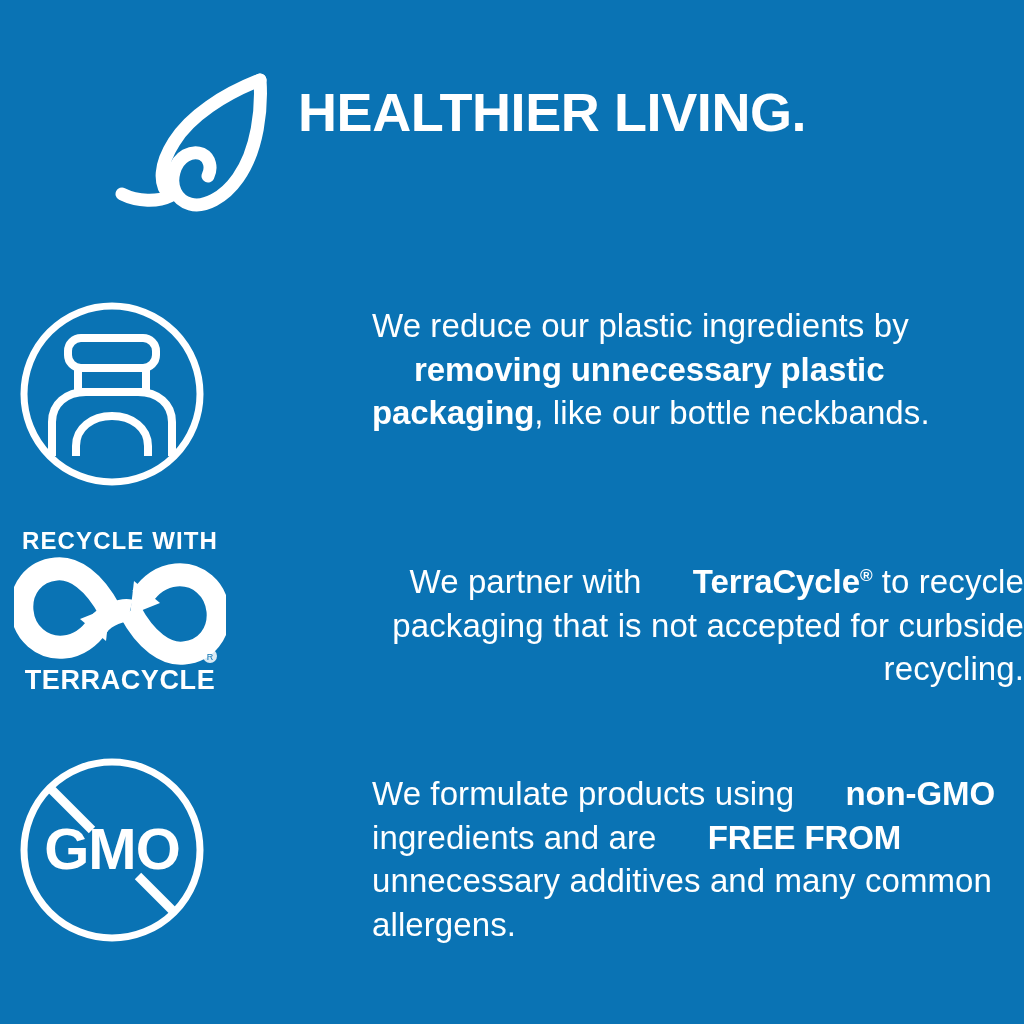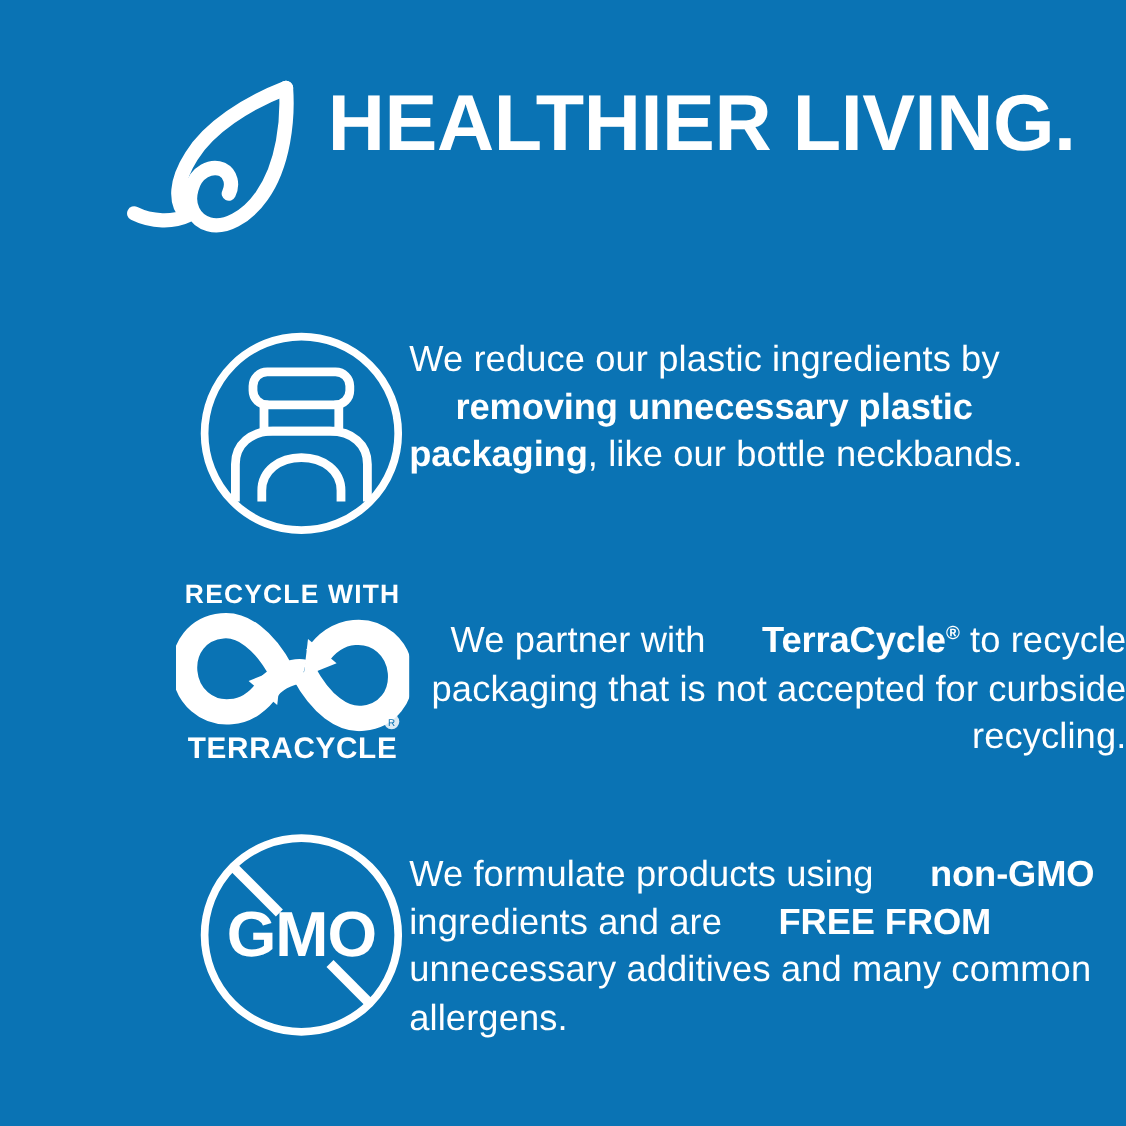--- a/index.html
+++ b/index.html
@@ -31,21 +31,21 @@
   #title-line-1 {
     font-size:57px;
     font-weight:300;
     letter-spacing:0.4px;
     line-height:66px;
     white-space:nowrap;
     color:#ffffff;
     font-stretch:condensed;
   }
   #title-line-2 {
-    font-size:72px;
+    font-size:54px;
     font-weight:900;
     letter-spacing:-0.4px;
     line-height:72px;
     white-space:nowrap;
     color:#ffffff;
     margin-top:2px;
   }
 
   
   .row {
@@ -56,21 +56,21 @@
     align-items:flex-start;
   }
   #row-0 { top:296px; height:200px; }
   #row-1 { top:528px; height:195px; }
   #row-2 { top:752px; height:210px; }
 
   .row-icon {
     width:372px;
     flex:0 0 372px;
     display:flex;
-    justify-content:flex-end;
+    justify-content:flex-start;
     align-items:flex-start;
     padding-left:14px;
   }
   .row-body {
     flex:1 1 auto;
     padding-top:8px;
   }
   .row-text {
     font-size:33px;
     line-height:43.5px;

